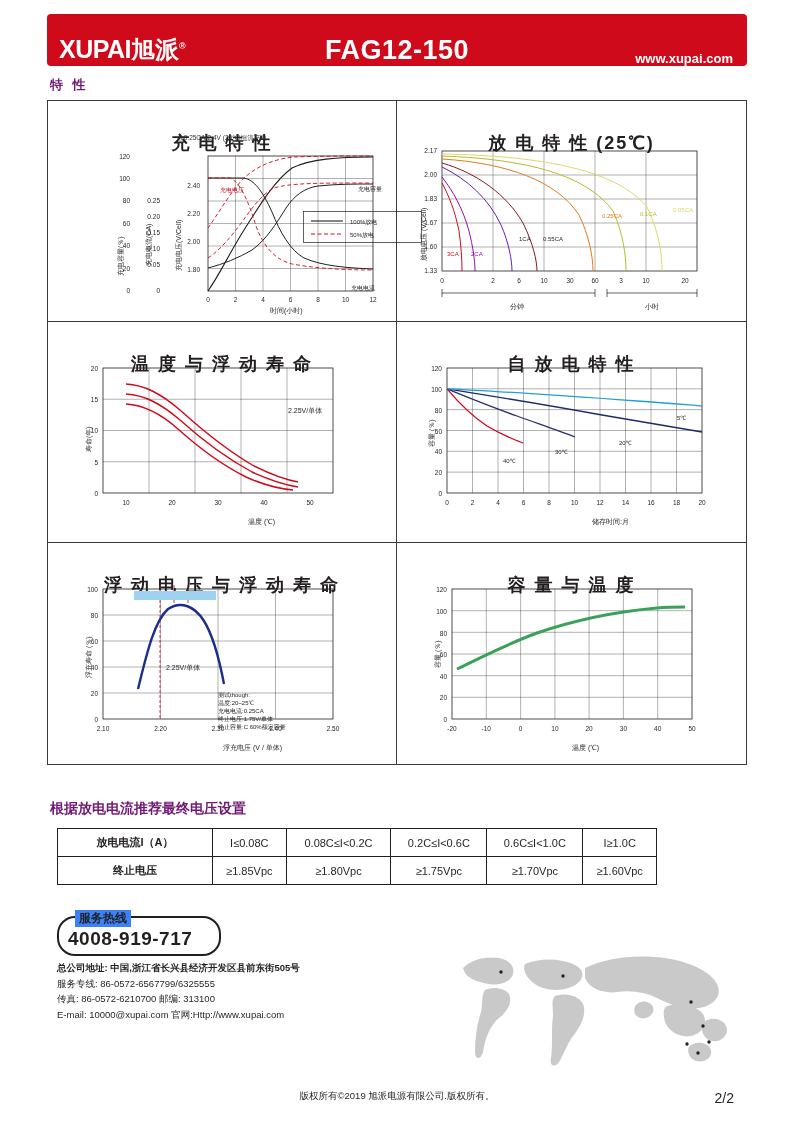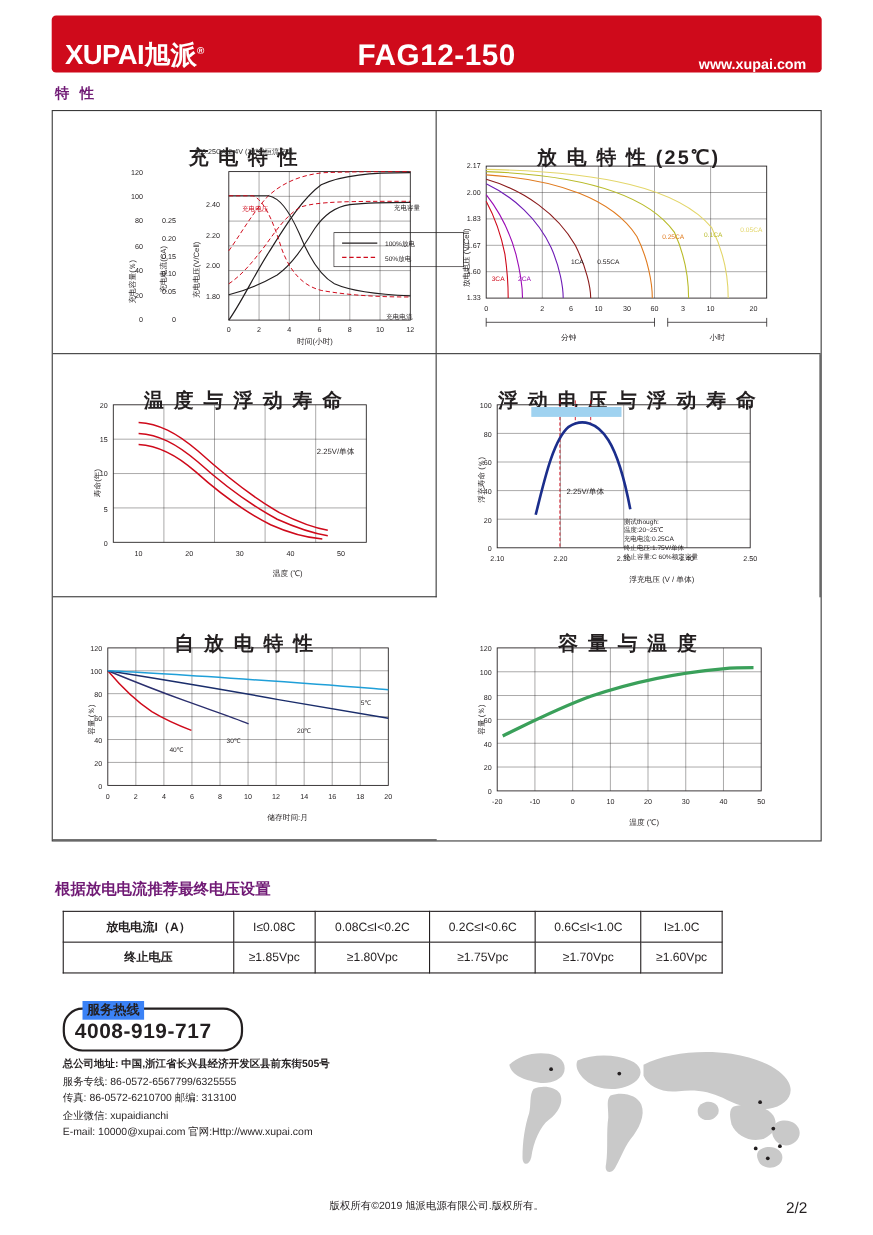--- a/index.html
+++ b/index.html
@@ -290,69 +290,20 @@
       <g font-size="6.5" fill="#231f20" font-family="Liberation Sans, sans-serif" text-anchor="middle">
         <text x="78" y="147">10</text>
           <text x="124" y="147">20</text>
           <text x="170" y="147">30</text>
         <text x="216" y="147">40</text>
           <text x="262" y="147">50</text>
       </g>
     </svg>
     <div class="note" style="left:240px; top:84px; font-size:7px;">2.25V/单体</div>
     <div class="axlabel" style="left:200px; top:195px;">温度 (℃)</div>
-  </div>
-
-  <div class="cell b-r">
-    <h3>浮 动 电 压 与 浮 动 寿 命</h3>
-    <div class="axlabel rot" style="left:36px; top:135px; width:90px;">浮充寿命 (％)</div>
-    <svg width="350" height="180" style="position:absolute; left:0; top:36px;">
-      <rect x="55" y="10" width="230" height="130" fill="none" stroke="#231f20" stroke-width="0.8"></rect>
-      <g stroke="#231f20" stroke-width="0.35">
-        <line x1="55" y1="36" x2="285" y2="36"></line>
-        <line x1="55" y1="62" x2="285" y2="62"></line>
-        <line x1="55" y1="88" x2="285" y2="88"></line>
-        <line x1="55" y1="114" x2="285" y2="114"></line>
-        <line x1="112.5" y1="10" x2="112.5" y2="140"></line>
-        <line x1="170" y1="10" x2="170" y2="140"></line>
-        <line x1="227.5" y1="10" x2="227.5" y2="140"></line>
-      </g>
-
-      <g stroke="#cf0a1b" stroke-width="0.8" stroke-dasharray="3,2">
-        <line x1="112" y1="6" x2="112" y2="140"></line>
-        <line x1="126" y1="6" x2="126" y2="28"></line>
-        <line x1="140" y1="6" x2="140" y2="28"></line>
-      </g>
-
-      <rect x="86" y="12" width="82" height="9" fill="#9fd2f0"></rect>
-
-      <path d="M90,110 C98,78 106,42 120,30 C132,22 146,26 156,42 C166,58 172,84 176,105" fill="none" stroke="#1b2e8c" stroke-width="2.4"></path>
-      <g font-size="6.5" fill="#231f20" font-family="Liberation Sans, sans-serif" text-anchor="end">
-        <text x="50" y="13">100</text>
-          <text x="50" y="39">80</text>
-          <text x="50" y="65">60</text>
-        <text x="50" y="91">40</text>
-          <text x="50" y="117">20</text>
-          <text x="50" y="143">0</text>
-      </g>
-      <g font-size="6.5" fill="#231f20" font-family="Liberation Sans, sans-serif" text-anchor="middle">
-        <text x="55" y="152">2.10</text>
-          <text x="112.5" y="152">2.20</text>
-          <text x="170" y="152">2.30</text>
-        <text x="227.5" y="152">2.40</text>
-          <text x="285" y="152">2.50</text>
-      </g>
-    </svg>
-    <div class="note" style="left:118px; top:120px; font-size:7px;">2.25V/单体</div>
-    <div class="note" style="left:170px; top:148px;">测试though:</div>
-    <div class="note" style="left:170px; top:156px;">温度:20~25℃</div>
-    <div class="note" style="left:170px; top:164px;">充电电流:0.25CA</div>
-    <div class="note" style="left:170px; top:172px;">终止电压:1.75V/单体</div>
-    <div class="note" style="left:170px; top:180px;">终止容量:C 60%额定容量</div>
-    <div class="axlabel" style="left:175px; top:200px;">浮充电压 (V / 单体)</div>
   </div>
 
   <div class="cell b-b">
     <h3>自 放 电 特 性</h3>
     <div class="axlabel rot" style="left:30px; top:125px;">容量 (％)</div>
     <svg width="350" height="175" style="position:absolute; left:0; top:36px;">
       <rect x="50" y="10" width="255" height="125" fill="none" stroke="#231f20" stroke-width="0.8"></rect>
       <g stroke="#231f20" stroke-width="0.35">
         <line x1="50" y1="30.8" x2="305" y2="30.8"></line>
         <line x1="50" y1="51.6" x2="305" y2="51.6"></line>
@@ -396,20 +347,69 @@
           <text x="305" y="147">20</text>
       </g>
     </svg>
     <div class="note" style="left:106px; top:135px;">40℃</div>
     <div class="note" style="left:158px; top:126px;">30℃</div>
     <div class="note" style="left:222px; top:117px;">20℃</div>
     <div class="note" style="left:280px; top:92px;">5℃</div>
     <div class="axlabel" style="left:195px; top:195px;">储存时间:月</div>
   </div>
 
+  <div class="cell b-r">
+    <h3>浮 动 电 压 与 浮 动 寿 命</h3>
+    <div class="axlabel rot" style="left:36px; top:135px; width:90px;">浮充寿命 (％)</div>
+    <svg width="350" height="180" style="position:absolute; left:0; top:36px;">
+      <rect x="55" y="10" width="230" height="130" fill="none" stroke="#231f20" stroke-width="0.8"></rect>
+      <g stroke="#231f20" stroke-width="0.35">
+        <line x1="55" y1="36" x2="285" y2="36"></line>
+        <line x1="55" y1="62" x2="285" y2="62"></line>
+        <line x1="55" y1="88" x2="285" y2="88"></line>
+        <line x1="55" y1="114" x2="285" y2="114"></line>
+        <line x1="112.5" y1="10" x2="112.5" y2="140"></line>
+        <line x1="170" y1="10" x2="170" y2="140"></line>
+        <line x1="227.5" y1="10" x2="227.5" y2="140"></line>
+      </g>
+
+      <g stroke="#cf0a1b" stroke-width="0.8" stroke-dasharray="3,2">
+        <line x1="112" y1="6" x2="112" y2="140"></line>
+        <line x1="126" y1="6" x2="126" y2="28"></line>
+        <line x1="140" y1="6" x2="140" y2="28"></line>
+      </g>
+
+      <rect x="86" y="12" width="82" height="9" fill="#9fd2f0"></rect>
+
+      <path d="M90,110 C98,78 106,42 120,30 C132,22 146,26 156,42 C166,58 172,84 176,105" fill="none" stroke="#1b2e8c" stroke-width="2.4"></path>
+      <g font-size="6.5" fill="#231f20" font-family="Liberation Sans, sans-serif" text-anchor="end">
+        <text x="50" y="13">100</text>
+          <text x="50" y="39">80</text>
+          <text x="50" y="65">60</text>
+        <text x="50" y="91">40</text>
+          <text x="50" y="117">20</text>
+          <text x="50" y="143">0</text>
+      </g>
+      <g font-size="6.5" fill="#231f20" font-family="Liberation Sans, sans-serif" text-anchor="middle">
+        <text x="55" y="152">2.10</text>
+          <text x="112.5" y="152">2.20</text>
+          <text x="170" y="152">2.30</text>
+        <text x="227.5" y="152">2.40</text>
+          <text x="285" y="152">2.50</text>
+      </g>
+    </svg>
+    <div class="note" style="left:118px; top:120px; font-size:7px;">2.25V/单体</div>
+    <div class="note" style="left:170px; top:148px;">测试though:</div>
+    <div class="note" style="left:170px; top:156px;">温度:20~25℃</div>
+    <div class="note" style="left:170px; top:164px;">充电电流:0.25CA</div>
+    <div class="note" style="left:170px; top:172px;">终止电压:1.75V/单体</div>
+    <div class="note" style="left:170px; top:180px;">终止容量:C 60%额定容量</div>
+    <div class="axlabel" style="left:175px; top:200px;">浮充电压 (V / 单体)</div>
+  </div>
+
   <div class="cell">
     <h3>容 量 与 温 度</h3>
     <div class="axlabel rot" style="left:36px; top:125px;">容量 (％)</div>
     <svg width="350" height="180" style="position:absolute; left:0; top:36px;">
       <rect x="55" y="10" width="240" height="130" fill="none" stroke="#231f20" stroke-width="0.8"></rect>
       <g stroke="#231f20" stroke-width="0.35">
         <line x1="55" y1="31.7" x2="295" y2="31.7"></line>
         <line x1="55" y1="53.3" x2="295" y2="53.3"></line>
         <line x1="55" y1="75" x2="295" y2="75"></line>
         <line x1="55" y1="96.7" x2="295" y2="96.7"></line>
@@ -470,21 +470,20 @@
   </table>
 
 <div class="hotline-box"></div>
 <div class="hotline-label">服务热线</div>
 <div class="hotline-num">4008-919-717</div>
 
 <div class="addr">
   <div>总公司地址: 中国,浙江省长兴县经济开发区县前东街505号</div>
   <div>服务专线: 86-0572-6567799/6325555</div>
   <div>传真: 86-0572-6210700 邮编: 313100</div>
-  <div>企业微信: xupaidianchi</div>
   <div>E-mail: 10000@xupai.com  官网:Http://www.xupai.com</div>
 </div>
 
 <svg class="map" viewBox="0 0 300 135">
   <g fill="#c9c9c9">
     <path d="M8,28 C16,20 30,16 44,18 C54,20 60,26 58,34 C56,42 44,46 34,44 C22,42 10,38 8,28 Z"></path>
     <path d="M30,50 C38,46 50,48 54,54 C58,62 52,72 44,78 C36,84 30,98 28,112 C26,120 20,120 20,112 C20,98 22,84 26,72 C28,64 26,56 30,50 Z"></path>
     <path d="M70,24 C84,18 104,18 118,24 C128,28 130,36 124,42 C116,50 100,52 88,48 C76,44 66,32 70,24 Z"></path>
     <path d="M100,56 C112,52 124,56 128,64 C132,74 126,86 118,96 C112,104 108,116 104,122 C100,128 94,126 96,118 C98,104 96,90 98,76 C98,66 96,60 100,56 Z"></path>
     <path d="M130,28 C150,18 180,14 210,18 C236,22 256,32 262,44 C268,56 258,66 244,68 C228,70 214,64 202,58 C190,52 176,50 162,52 C148,54 134,48 130,38 Z"></path>

